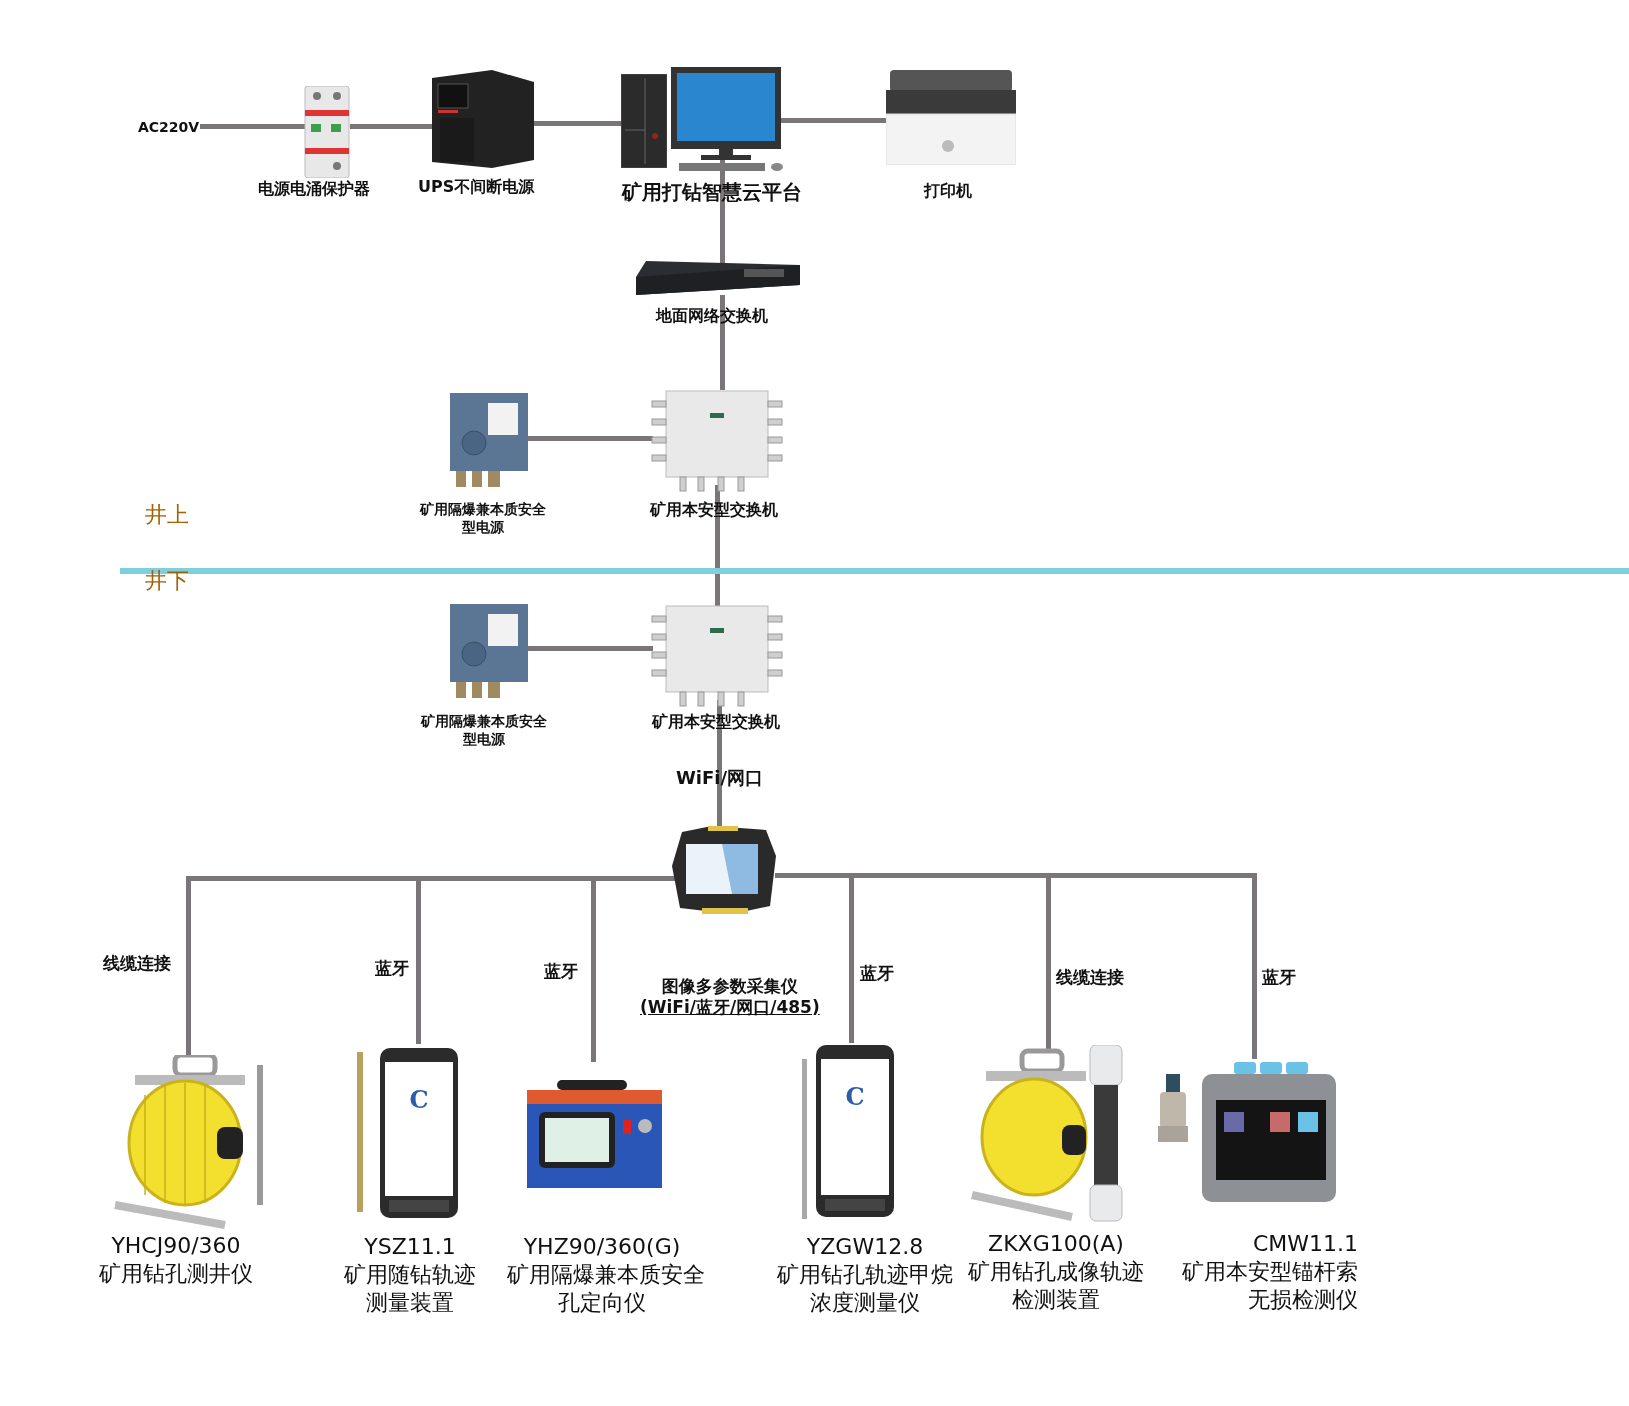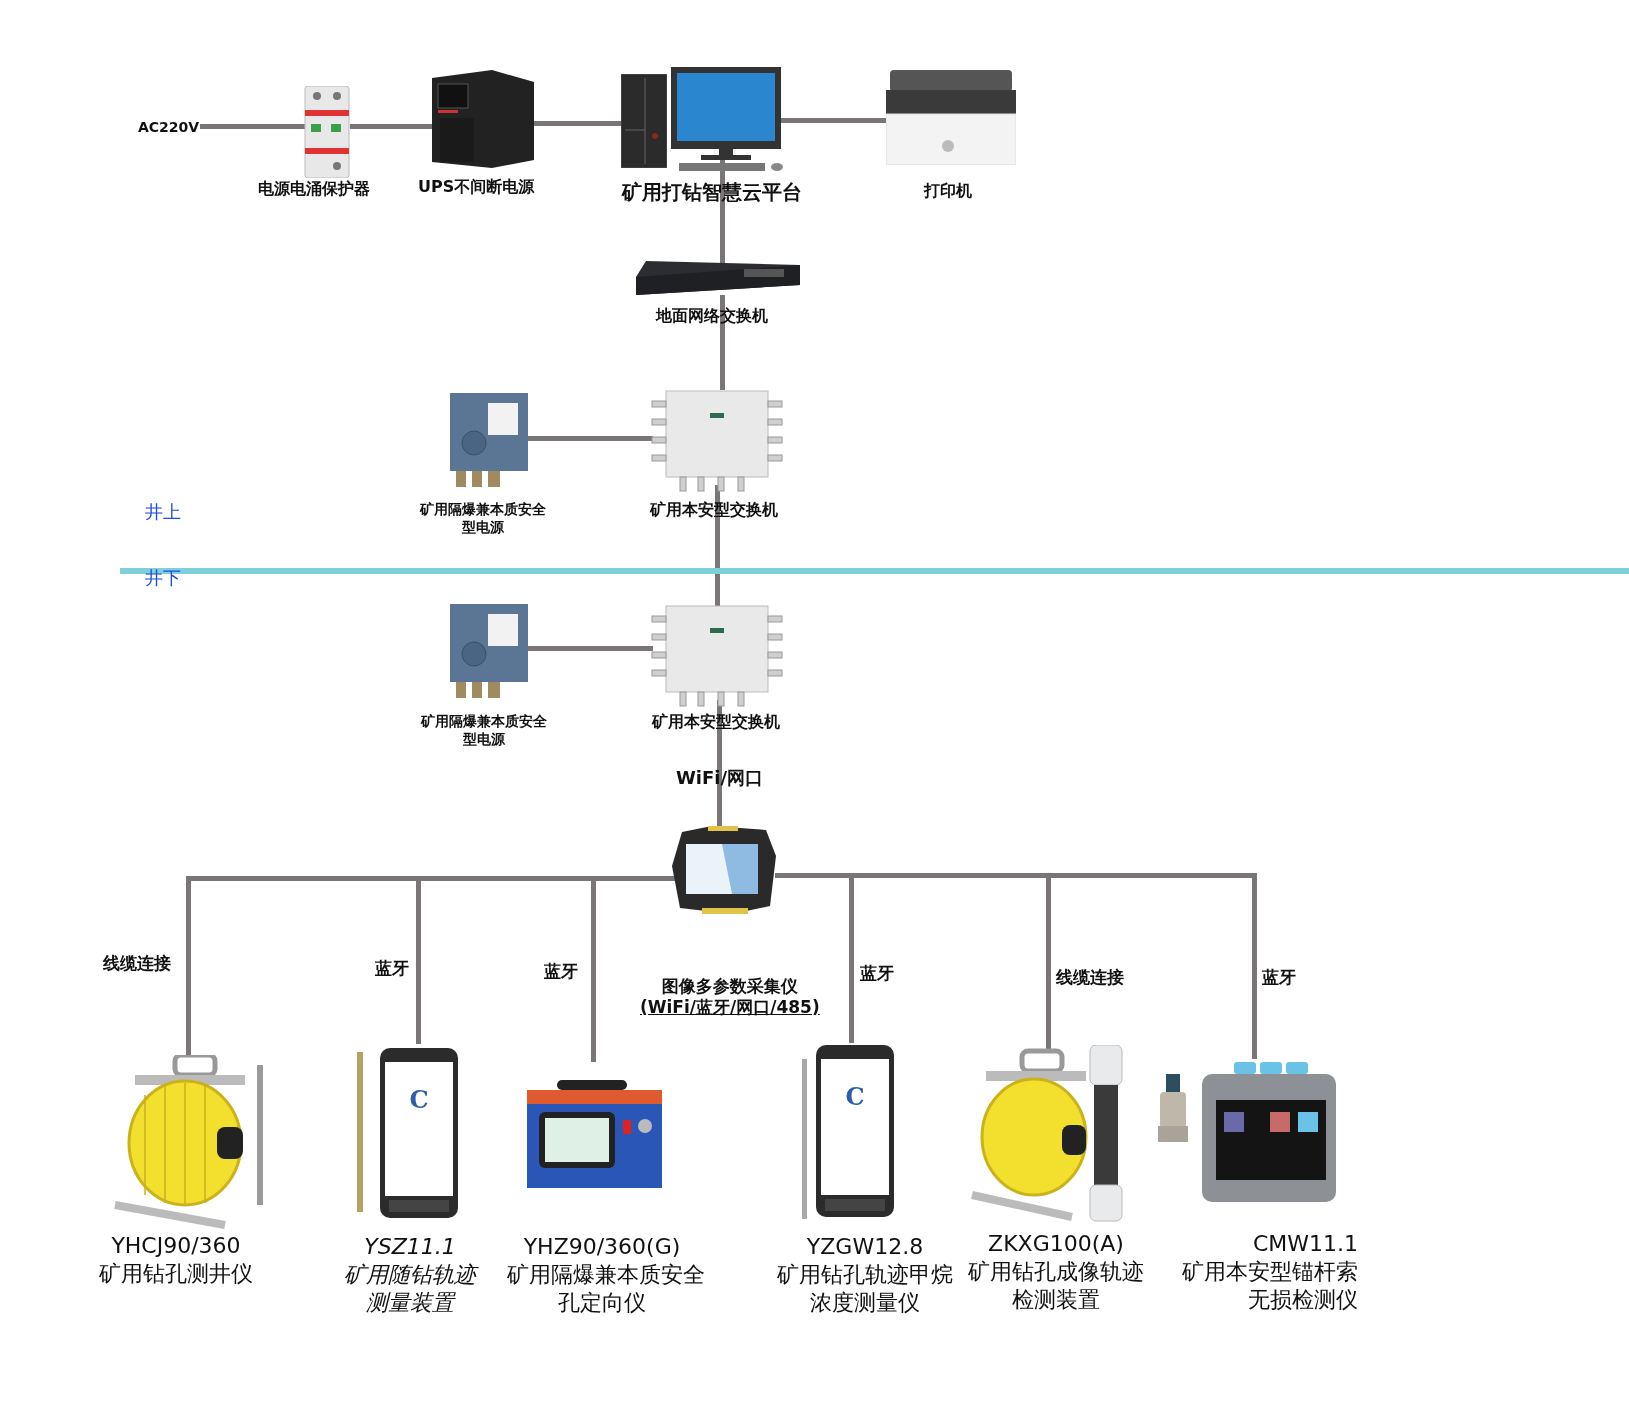--- a/index.html
+++ b/index.html
@@ -2,21 +2,21 @@
 <html><head>
 <meta charset="utf-8">
 <style>
   html,body{margin:0;padding:0;background:#ffffff;}
   body{width:1629px;height:1406px;position:relative;overflow:hidden;font-family:"DejaVu Sans",sans-serif;color:#111;}
   .abs{position:absolute;}
   .line{position:absolute;background:#7a7578;}
   .lbl{position:absolute;white-space:nowrap;text-align:center;font-weight:bold;font-size:16px;line-height:20px;color:#111;}
   .lbl-lg{font-size:20px;line-height:24px;}
   .dev-label{position:absolute;text-align:center;font-size:22px;line-height:28px;color:#111;white-space:nowrap;}
-  .zone{position:absolute;font-size:18px;color:#1d4ed8;}
+  .zone{position:absolute;font-size:22px;color:#a16207;}
   .conn{position:absolute;font-weight:bold;font-size:17px;white-space:nowrap;}
   .divider{position:absolute;left:120px;top:568px;width:1509px;height:6px;background:#7fcfdc;}
 </style>
 </head>
 <body>
 
 <div class="line" style="left:200px;top:124px;width:105px;height:5px;"></div>
 <div class="line" style="left:350px;top:124px;width:82px;height:5px;"></div>
 <div class="line" style="left:534px;top:121px;width:88px;height:5px;"></div>
 <div class="line" style="left:778px;top:118px;width:108px;height:5px;"></div>
@@ -277,21 +277,21 @@
       <rect x="66" y="50" width="20" height="20" fill="#6b6aa8"></rect>
       <rect x="112" y="50" width="20" height="20" fill="#c76a6a"></rect>
       <rect x="140" y="50" width="20" height="20" fill="#6ac3e6"></rect>
     </svg>
 </div>
 
 <div class="dev-label" style="left:96px;top:1232px;width:160px;">
   <div>YHCJ90/360</div>
   <div>矿用钻孔测井仪</div>
 </div>
-<div class="dev-label" style="left:330px;top:1233px;width:160px;font-style:italic;">
+<div class="dev-label" style="left:330px;top:1233px;width:160px;">
   <div>YSZ11.1</div>
   <div>矿用随钻轨迹</div>
   <div>测量装置</div>
 </div>
 <div class="dev-label" style="left:507px;top:1233px;width:190px;">
   <div>YHZ90/360(G)</div>
   <div>矿用隔爆兼本质安全</div>
   <div>孔定向仪</div>
 </div>
 <div class="dev-label" style="left:770px;top:1233px;width:190px;">

